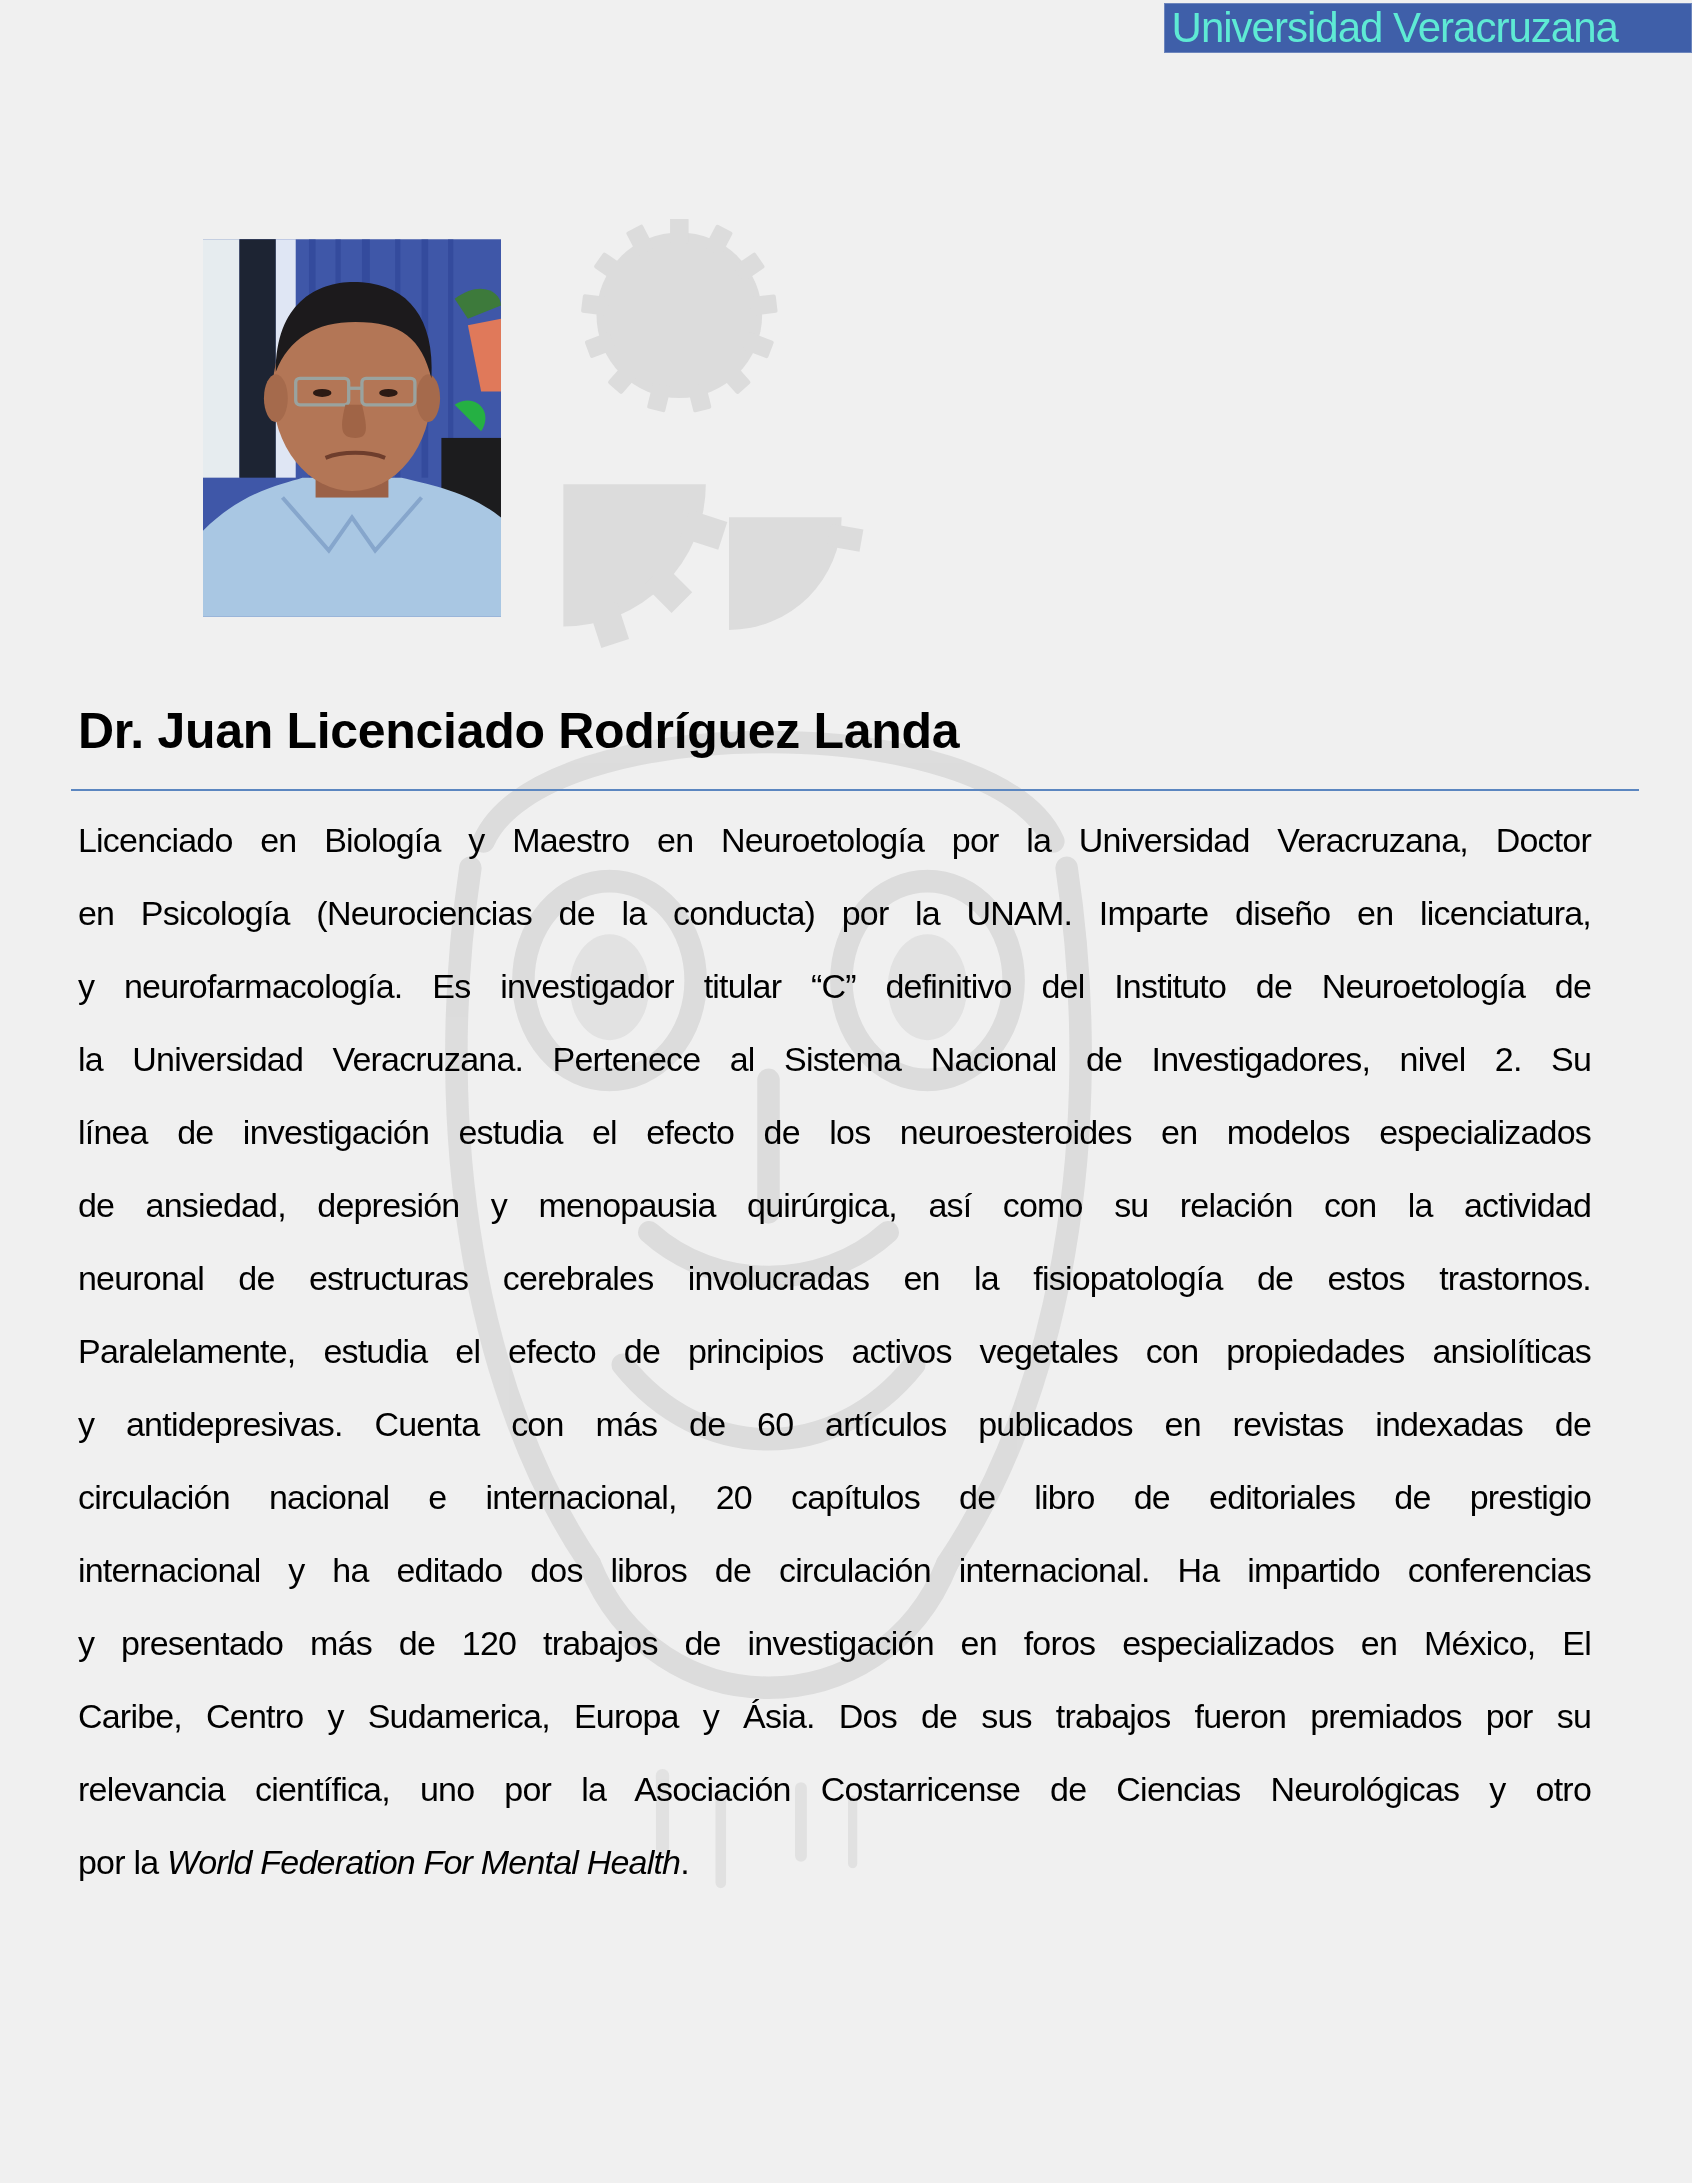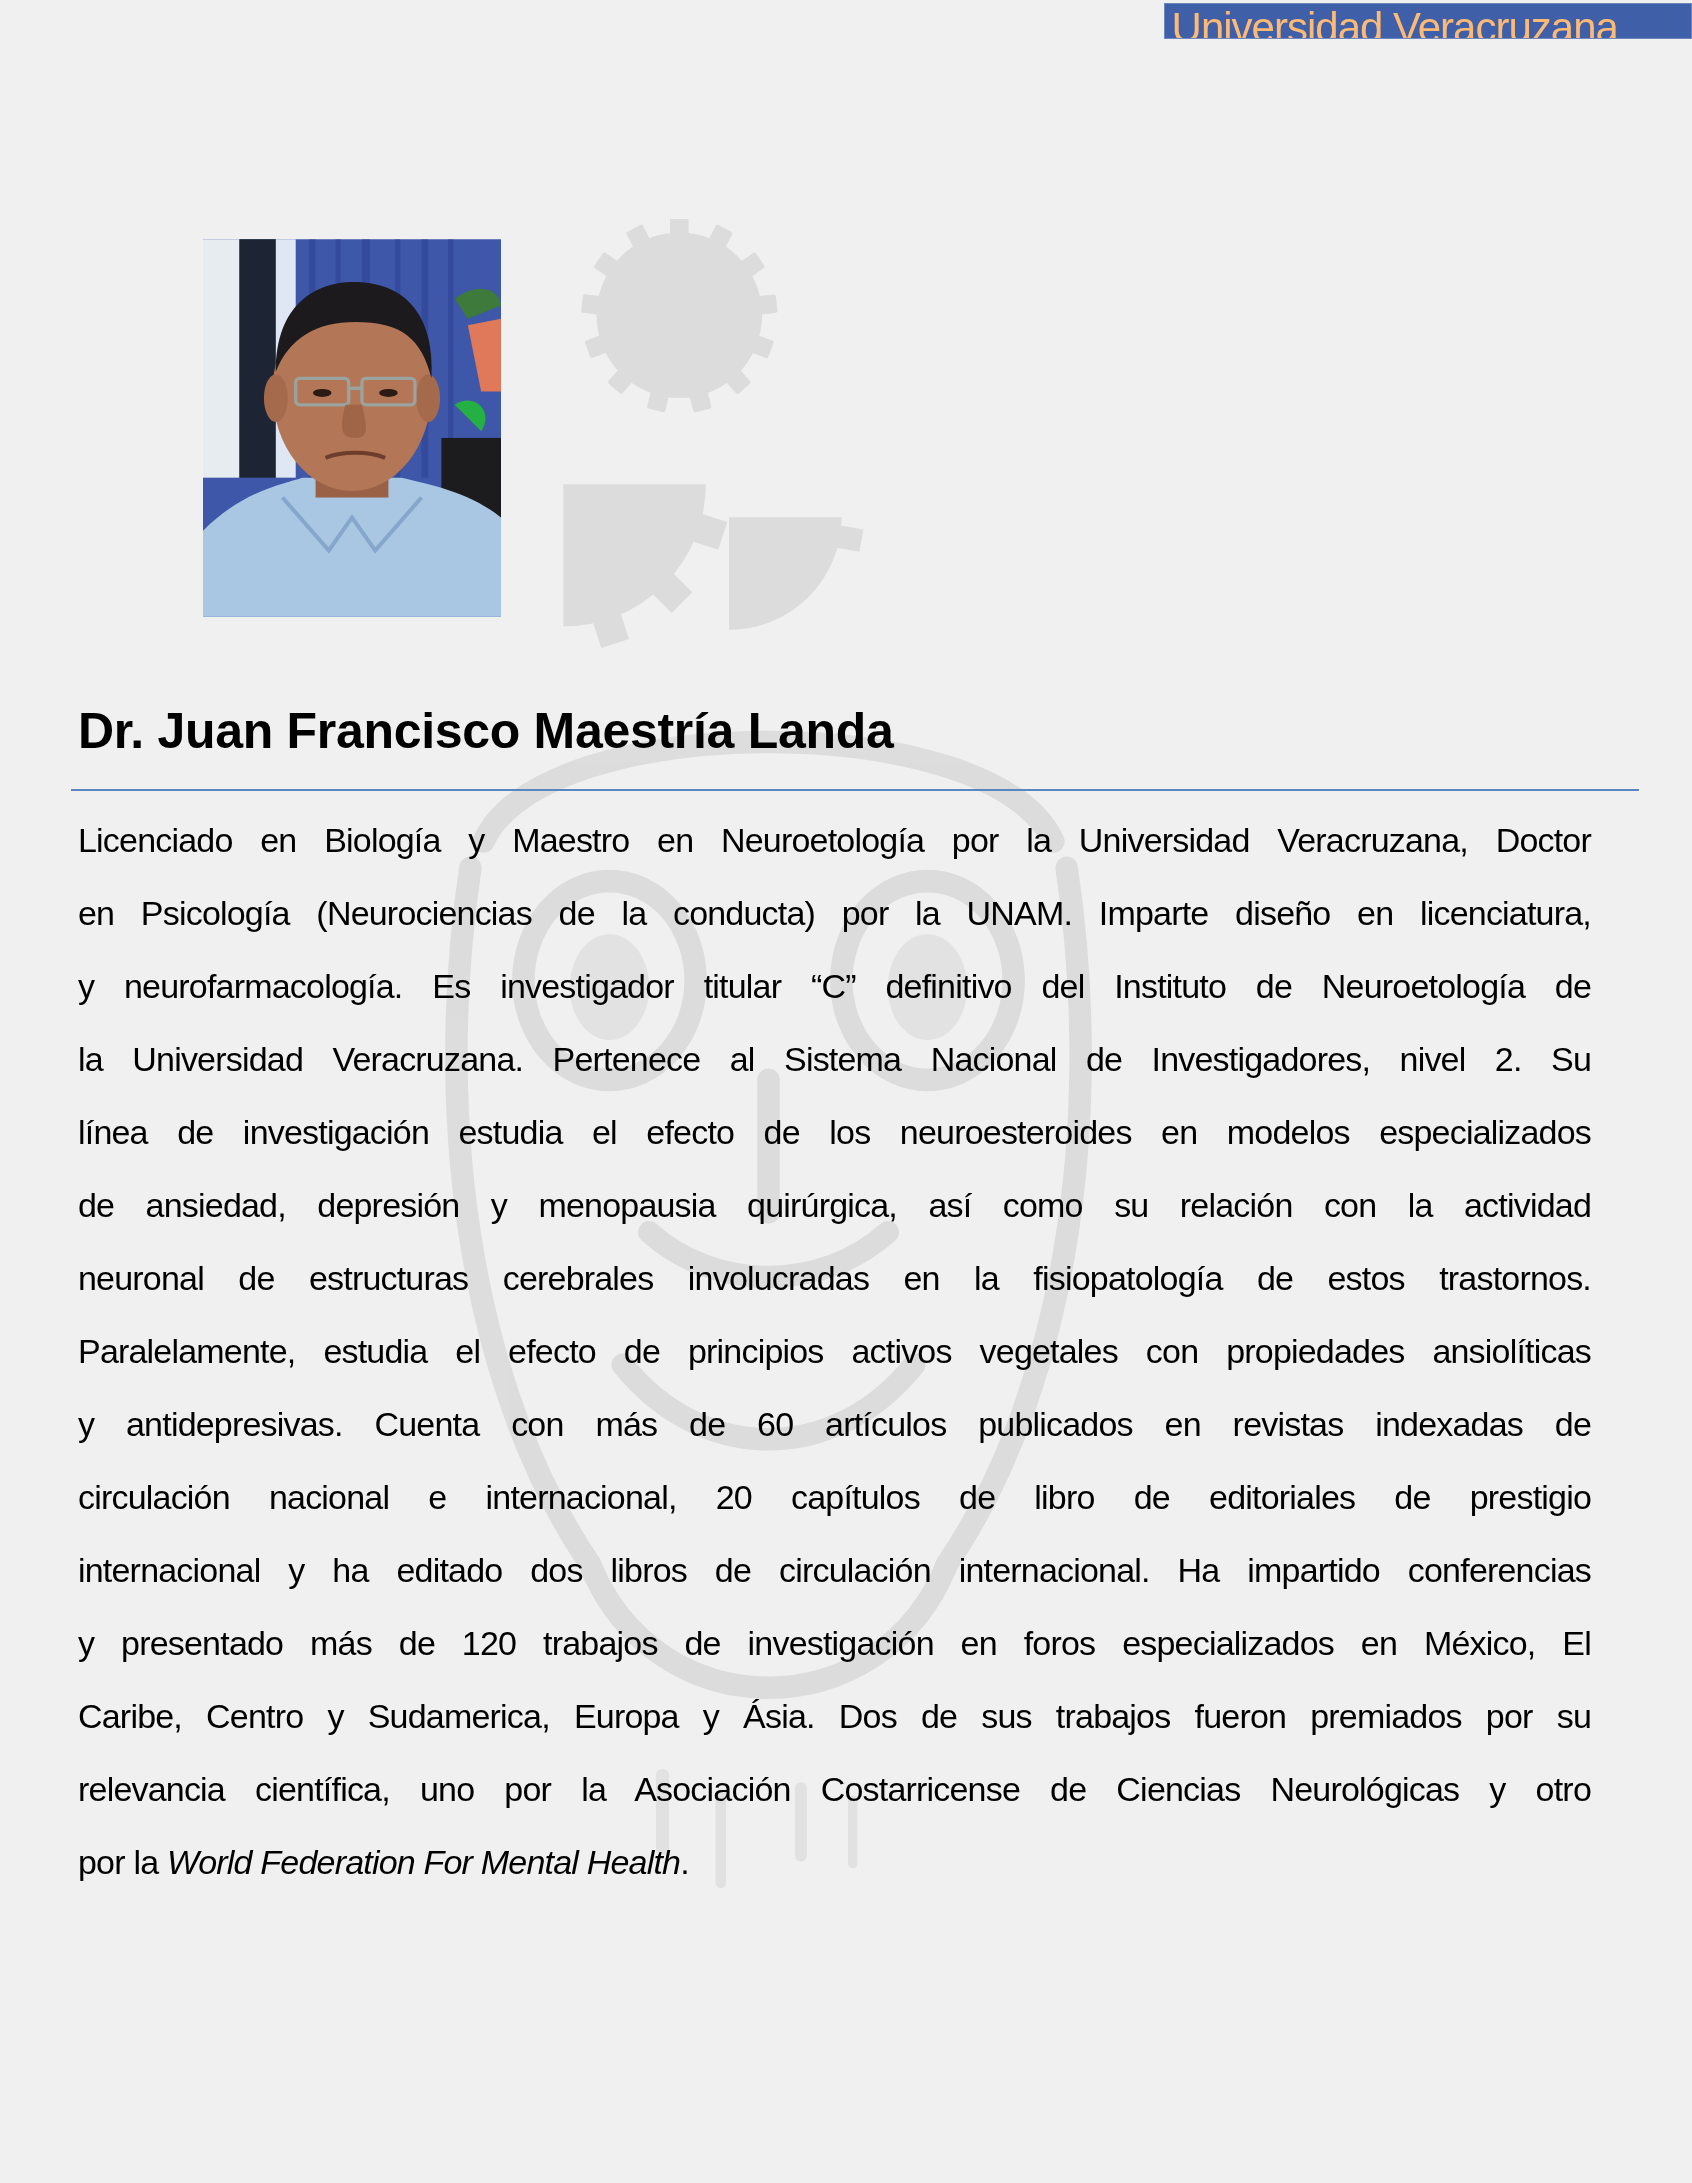--- a/index.html
+++ b/index.html
@@ -13,25 +13,25 @@
     position: relative;
     overflow: hidden;
     font-family: "Liberation Sans", sans-serif;
     color: #000;
   }
   .brand-box {
     position: absolute;
     left: 1164px;
     top: 2.7px;
     width: 528px;
-    height: 36px;
+    height: 50px;
     background: #3f5fa9;
     border: 0.7px solid #6d86bd;
     box-sizing: border-box;
-    color: #fdba74;
+    color: #5eead4;
     font-family: "Liberation Sans", sans-serif;
     font-size: 42px;
     line-height: 48px;
     letter-spacing: -1px;
     white-space: nowrap;
     padding-left: 6.6px;
     overflow: hidden;
   }
   .watermark {
     position: absolute;
@@ -233,21 +233,21 @@
     <line x1="220" y1="225" x2="240" y2="225" stroke="#9aa39f" stroke-width="5"></line>
 
     <ellipse cx="180" cy="232" rx="14" ry="6" fill="#2c1a14"></ellipse>
     <ellipse cx="280" cy="232" rx="14" ry="6" fill="#2c1a14"></ellipse>
 
     <path d="M215 250 C 205 290, 210 300, 230 300 C 248 300, 250 290, 240 250" fill="#a06446"></path>
     <path d="M185 330 C 210 320, 250 320, 275 330" stroke="#6e3d2c" stroke-width="6" fill="none"></path>
   </svg>
 </div>
 
-<h1 class="person-name" style="margin:0;">Dr. Juan Francisco Maestría Landa</h1>
+<h1 class="person-name" style="margin:0;">Dr. Juan Licenciado Rodríguez Landa</h1>
 
 <div class="divider" style="background: rgb(91, 134, 192);"></div>
 
 <div class="bio">
   <span class="bio-line"><span style="white-space: nowrap; word-spacing: 0px;">Licenciado en Biología y Maestro en Neuroetología por la Universidad Veracruzana, Doctor</span></span>
   <span class="bio-line"><span style="white-space: nowrap; word-spacing: 0px;">en Psicología (Neurociencias de la conducta) por la UNAM. Imparte diseño en licenciatura,</span></span>
   <span class="bio-line"><span style="white-space: nowrap; word-spacing: 0px;">y neurofarmacología. Es investigador titular “C” definitivo del Instituto de Neuroetología de</span></span>
   <span class="bio-line"><span style="white-space: nowrap; word-spacing: 0px;">la Universidad Veracruzana. Pertenece al Sistema Nacional de Investigadores, nivel 2. Su</span></span>
   <span class="bio-line"><span style="white-space: nowrap; word-spacing: 0px;">línea de investigación estudia el efecto de los neuroesteroides en modelos especializados</span></span>
   <span class="bio-line"><span style="white-space: nowrap; word-spacing: 0px;">de ansiedad, depresión y menopausia quirúrgica, así como su relación con la actividad</span></span>

